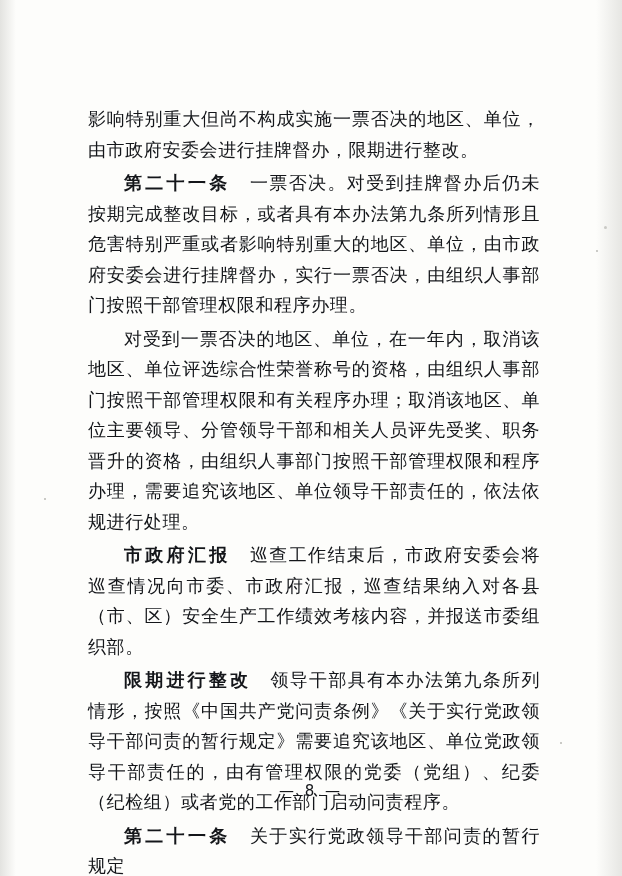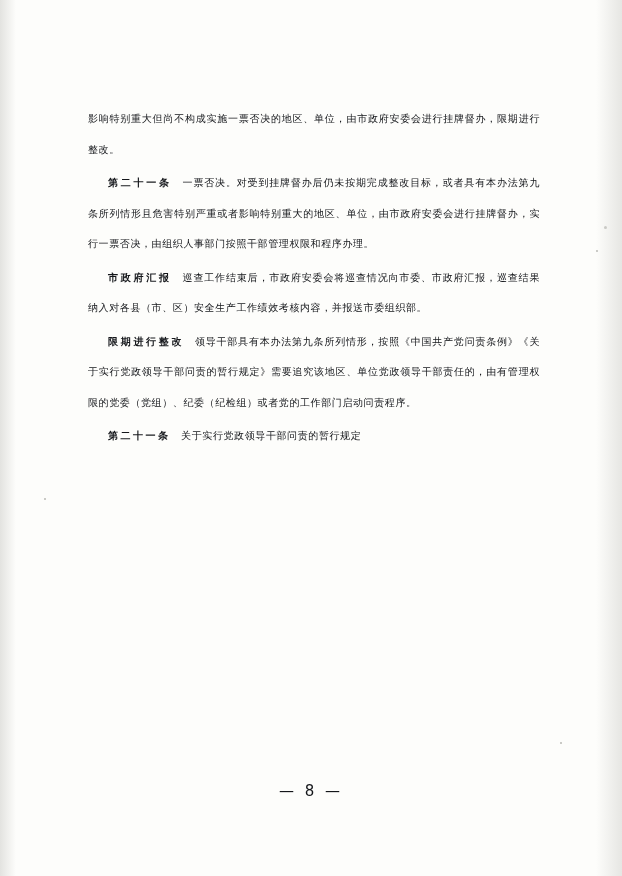--- a/index.html
+++ b/index.html
@@ -39,21 +39,21 @@
   }
   .content {
     position: absolute;
     left: 88px;
     top: 104px;
     width: 452px;
   }
   p.para {
     margin: 0 0 3px 0;
     font-family: "DejaVu Sans", sans-serif;
-    font-size: 10px;
+    font-size: 18px;
     line-height: 30.5px;
     color: #14161a;
     text-align: justify;
     text-justify: inter-ideograph;
     letter-spacing: 0.6px;
     word-break: break-all;
   }
   p.indent {
     text-indent: 2em;
   }
@@ -97,20 +97,23 @@
   <div class="content">
 
     <p class="para">
       <span>影响特别重大但尚不构成实施一票否决的地区、单位，由市政府安委会进行挂牌督办，限期进行整改。</span>
     </p>
 
     <p class="para indent">
       <span class="clause-head">第二十一条</span><span>　一票否决。对受到挂牌督办后仍未按期完成整改目标，或者具有本办法第九条所列情形且危害特别严重或者影响特别重大的地区、单位，由市政府安委会进行挂牌督办，实行一票否决，由组织人事部门按照干部管理权限和程序办理。</span>
     </p>
 
+    <p class="para indent">
+      <span>对受到一票否决的地区、单位，在一年内，取消该地区、单位评选综合性荣誉称号的资格，由组织人事部门按照干部管理权限和有关程序办理；取消该地区、单位主要领导、分管领导干部和相关人员评先受奖、职务晋升的资格，由组织人事部门按照干部管理权限和程序办理，需要追究该地区、单位领导干部责任的，依法依规进行处理。</span>
+    </p>
 
     <p class="para indent">
       <span class="clause-head">市政府汇报</span><span>　巡查工作结束后，市政府安委会将巡查情况向市委、市政府汇报，巡查结果纳入对各县（市、区）安全生产工作绩效考核内容，并报送市委组织部。</span>
     </p>
 
     <p class="para indent">
       <span class="clause-head">限期进行整改</span><span>　领导干部具有本办法第九条所列情形，按照《中国共产党问责条例》《关于实行党政领导干部问责的暂行规定》需要追究该地区、单位党政领导干部责任的，由有管理权限的党委（党组）、纪委（纪检组）或者党的工作部门启动问责程序。</span>
     </p>
 
     <p class="para indent">

